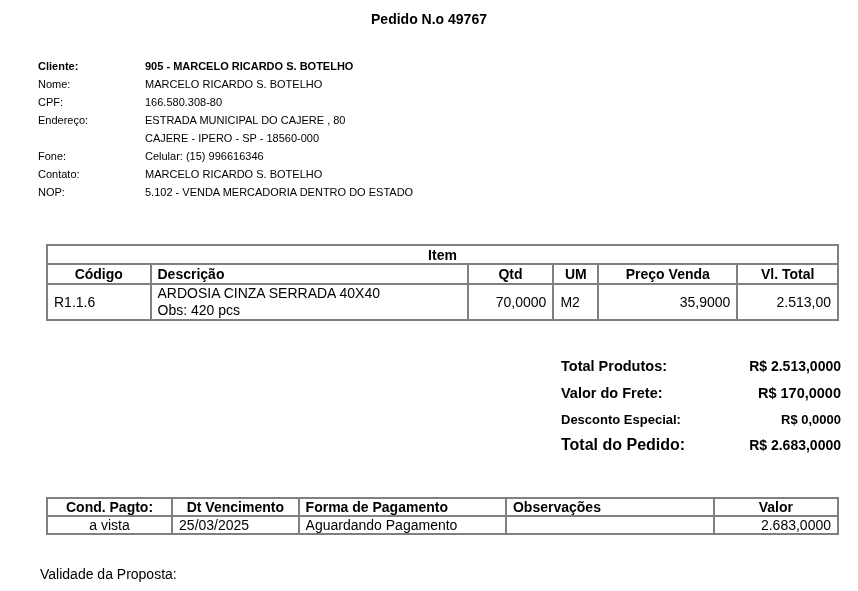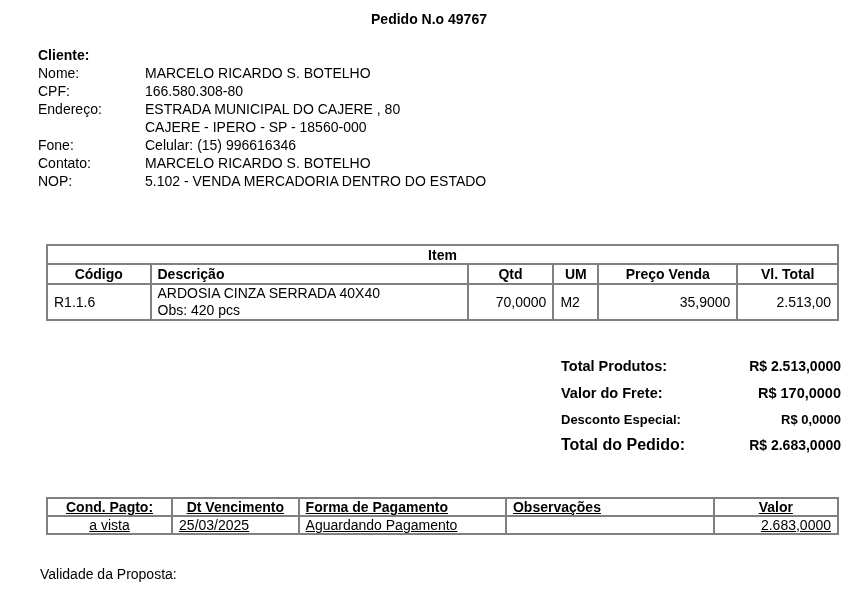--- a/index.html
+++ b/index.html
@@ -5,22 +5,22 @@
   html, body { margin: 0; padding: 0; background: #ffffff; }
   body {
     width: 858px; height: 591px; position: relative; overflow: hidden;
     font-family: "Liberation Sans", sans-serif; color: #000;
   }
   .title {
     position: absolute; left: 0; top: 11px; width: 858px; text-align: center;
     font-weight: bold; font-size: 14px;
   }
   .client {
-    position: absolute; left: 38px; top: 46px;
-    font-size: 14px; line-height: 18px;
+    position: absolute; left: 38px; top: 57px;
+    font-size: 11px; line-height: 18px;
   }
   .client .row { display: flex; }
   .client .lbl { width: 107px; }
   .client .row.bold { font-weight: bold; }
 
   table { border-collapse: collapse; position: absolute; }
   td, th { border: 2px solid #808080; font-size: 14px; padding: 0 6px; }
 
   .items { left: 46px; top: 244px; width: 793px; }
   .items th { font-weight: bold; height: 18px; }
@@ -40,41 +40,42 @@
     position: absolute; left: 561px; top: 358px; width: 280px;
     font-weight: bold; font-size: 14px;
   }
   .totals .tr { display: flex; justify-content: space-between; align-items: baseline; gap: 24px; }
   .totals .big-lbl { font-size: 16px; }
   .totals .r1 { height: 27px; }
   .totals .r2 { height: 27px; font-size: 14.5px; }
   .totals .r3 { height: 24px; font-size: 13px; }
   .totals .r1 .lbl, .totals .r2 .lbl { font-size: 14.5px; }
 
-  .payments { left: 46px; top: 497px; width: 793px; font-family: "Liberation Sans", sans-serif; text-decoration: underline; }
+  .payments { left: 46px; top: 497px; width: 793px; font-family: "Liberation Sans", sans-serif; }
   .payments th { font-weight: bold; height: 16px; font-size: 14px; }
   .payments td { height: 16px; font-size: 14px; }
   .p-cond { width: 112px; }
   .p-dt { width: 113px; }
   .p-forma { width: 195px; }
   .p-obs { width: 195px; }
   .p-valor { width: 111px; }
 
   .validade {
     position: absolute; left: 40px; top: 566px; font-size: 14px;
   }
 </style>
 </head>
 <body>
 
 <div class="title">Pedido N.o 49767</div>
 
 <div class="client">
   <div class="row bold">
     <span class="lbl">Cliente:</span>
+    <span>905 - MARCELO RICARDO S. BOTELHO</span>
   </div>
   <div class="row">
     <span class="lbl">Nome:</span>
     <span>MARCELO RICARDO S. BOTELHO</span>
   </div>
   <div class="row">
     <span class="lbl">CPF:</span>
     <span>166.580.308-80</span>
   </div>
   <div class="row">

